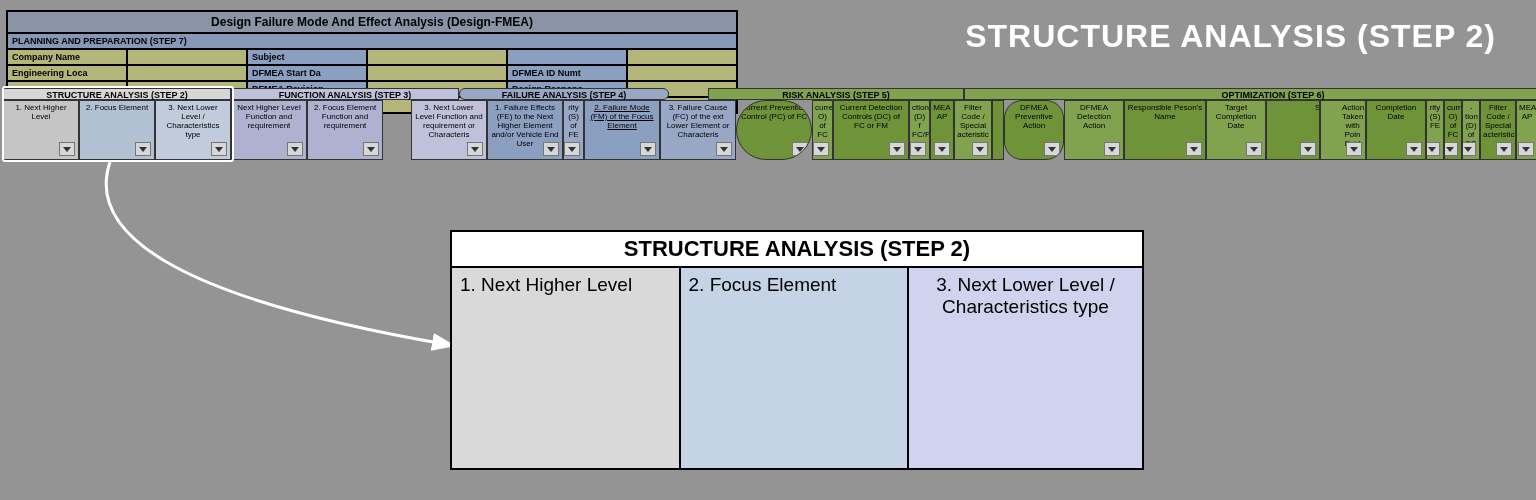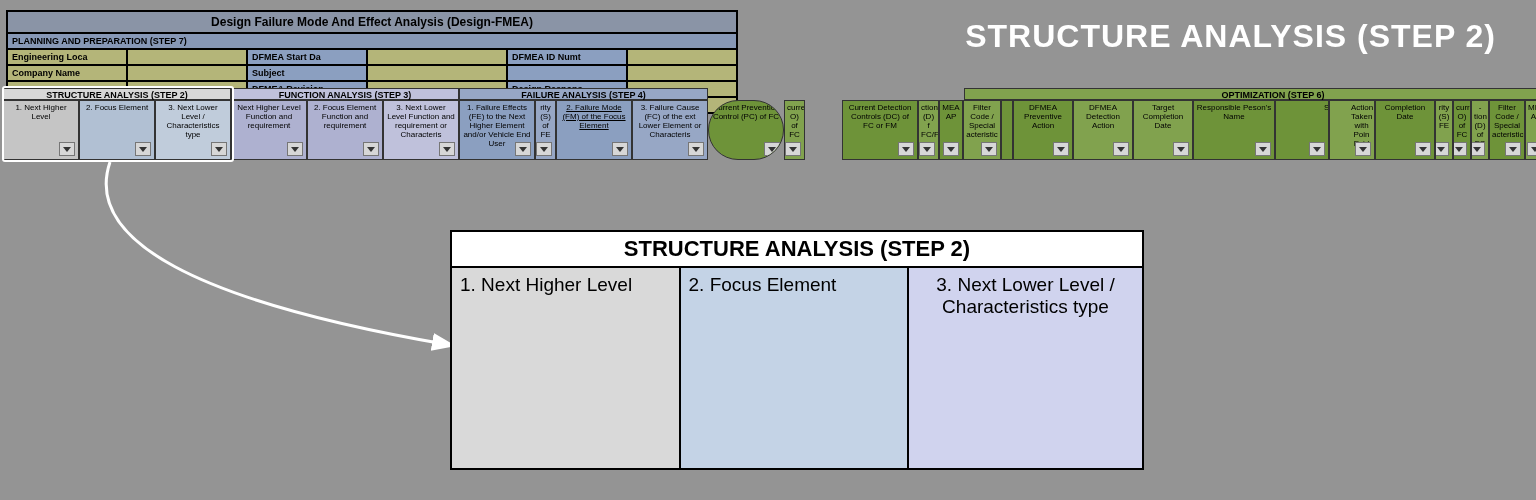--- a/index.html
+++ b/index.html
@@ -43,34 +43,34 @@
 
 <table class="top-table" cellspacing="0" cellpadding="0">
  <tbody>
       <tr class="title-row">
         <td colspan="6" style="width:668px">Design Failure Mode And Effect Analysis (Design-FMEA)</td>
       </tr>
  <tr class="step1-row">
         <td colspan="6">PLANNING AND PREPARATION (STEP 7)</td>
       </tr>
  <tr class="meta-row">
+   <td class="label-olive" style="width:110px">Company Name</td>
+   <td class="label-olive" style="width:110px"></td>
+   <td class="label-blue" style="width:110px">Subject</td>
+   <td class="label-olive" style="width:130px"></td>
+   <td class="label-blue" style="width:110px"></td>
+   <td class="label-olive" style="width:100px"></td>
+ </tr>
+ <tr class="meta-row">
    <td class="label-olive">Engineering Loca</td>
    <td class="label-olive"></td>
    <td class="label-blue">DFMEA Start Da</td>
    <td class="label-olive"></td>
    <td class="label-blue">DFMEA ID Numt</td>
    <td class="label-olive"></td>
- </tr>
- <tr class="meta-row">
-   <td class="label-olive" style="width:110px">Company Name</td>
-   <td class="label-olive" style="width:110px"></td>
-   <td class="label-blue" style="width:110px">Subject</td>
-   <td class="label-olive" style="width:130px"></td>
-   <td class="label-blue" style="width:110px"></td>
-   <td class="label-olive" style="width:100px"></td>
  </tr>
  <tr class="meta-row">
    <td class="label-olive">Customer Name</td>
    <td class="label-olive"></td>
    <td class="label-blue">DFMEA Revision</td>
    <td class="label-olive"></td>
    <td class="label-blue">Design Respons</td>
    <td class="label-olive"></td>
  </tr>
  <tr class="meta-row">
@@ -80,43 +80,44 @@
    <td class="label-olive"></td>
    <td class="label-blue">Confidentially Le</td>
    <td class="label-olive"></td>
  </tr>
 </tbody>
   </table>
 
 <div class="strip" id="strip">
     <div class="sect-head" style="left: 0px; width: 228px; background: rgb(215, 215, 215);">STRUCTURE ANALYSIS (STEP 2)</div>
     <div class="sect-head" style="left: 228px; width: 228px; background: rgb(191, 193, 219);">FUNCTION ANALYSIS (STEP 3)</div>
-    <div class="sect-head" style="left: 456px; width: 249px; background: rgb(151, 167, 197);">FAILURE ANALYSIS (STEP 4)</div>
+    <div class="sect-head" style="left: 456px; width: 210px; background: rgb(151, 167, 197); border-radius: 6px;">FAILURE ANALYSIS (STEP 4)</div>
+    <div class="sect-head" style="left: 705px; width: 256px; background: rgb(129, 162, 78);">RISK ANALYSIS (STEP 5)</div>
     <div class="sect-head" style="left: 961px; width: 618px; background: rgb(129, 162, 78);">OPTIMIZATION (STEP 6)</div>
     <div class="col c-gray1" style="width: 76px; flex: 0 0 76px;">1. Next Higher Level<div class="dd"></div></div>
     <div class="col c-blue1" style="width: 76px; flex: 0 0 76px;">2. Focus Element<div class="dd"></div></div>
     <div class="col c-blue2" style="width: 76px; flex: 0 0 76px;">3. Next Lower Level / Characteristics type<div class="dd"></div></div>
     <div class="col c-purp1" style="width: 76px; flex: 0 0 76px;">Next Higher Level Function and requirement<div class="dd"></div></div>
     <div class="col c-purp1" style="width: 76px; flex: 0 0 76px;">2. Focus Element Function and requirement<div class="dd"></div></div>
-    <div class="col c-purp2" style="width: 76px; flex: 0 0 76px;">3. Next Lower Level Function and requirement or Characteris<div class="dd"></div></div>
+    <div class="col c-purp2" style="width: 76px; flex: 0 0 76px; margin-left: 28px;">3. Next Lower Level Function and requirement or Characteris<div class="dd"></div></div>
     <div class="col c-slate1" style="width: 76px; flex: 0 0 76px;">1. Failure Effects (FE) to the Next Higher Element and/or Vehicle End User<div class="dd"></div></div>
     <div class="col c-slate2" style="width: 21px; flex: 0 0 21px;">rity (S) of FE<div class="dd"></div></div>
     <div class="col c-slate1" style="width: 76px; flex: 0 0 76px; text-decoration: underline;">2. Failure Mode (FM) of the Focus Element<div class="dd"></div></div>
     <div class="col c-slate2" style="width: 76px; flex: 0 0 76px;">3. Failure Cause (FC) of the ext Lower Element or Characteris<div class="dd"></div></div>
     <div class="col c-green1" style="width: 76px; flex: 0 0 76px; border-radius: 30px;">Current Prevention Control (PC) of FC<div class="dd"></div></div>
     <div class="col c-green2" style="width: 21px; flex: 0 0 21px;">currence O) of FC<div class="dd"></div></div>
-    <div class="col c-green1" style="width: 76px; flex: 0 0 76px; margin-left: 37px;">Current Detection Controls (DC) of FC or FM<div class="dd"></div></div>
+    <div class="col c-green1" style="width: 76px; flex: 0 0 76px;">Current Detection Controls (DC) of FC or FM<div class="dd"></div></div>
     <div class="col c-green2" style="width: 21px; flex: 0 0 21px;">ction (D) f FC/FM<div class="dd"></div></div>
     <div class="col c-green1" style="width: 24px; flex: 0 0 24px;">MEA AP<div class="dd"></div></div>
     <div class="col c-green2" style="width: 38px; flex: 0 0 38px;">Filter Code / Special acteristic<div class="dd"></div></div>
     <div class="col c-green1" style="width: 12px; flex: 0 0 12px;"></div>
-    <div class="col c-green1" style="width: 60px; flex: 0 0 60px;">DFMEA Preventive Action<div class="dd"></div></div>
+    <div class="col c-green1" style="width: 60px; flex: 0 0 60px; border-radius: 18px;">DFMEA Preventive Action<div class="dd"></div></div>
     <div class="col c-green2" style="width: 60px; flex: 0 0 60px;">DFMEA Detection Action<div class="dd"></div></div>
+    <div class="col c-green1" style="width: 82px; flex: 0 0 82px;">Responsible Peson's Name<div class="dd"></div></div>
     <div class="col c-green2" style="width: 60px; flex: 0 0 60px;">Target Completion Date<div class="dd"></div></div>
-    <div class="col c-green1" style="width: 82px; flex: 0 0 82px;">Responsible Peson's Name<div class="dd"></div></div>
     <div class="col c-green1" style="width: 54px; flex: 0 0 54px; padding-left: 48px;">Status<div class="dd"></div></div>
     <div class="col c-green2" style="width: 46px; flex: 0 0 46px; padding-left: 21px;">Action Taken with Poin Evid<div class="dd"></div></div>
     <div class="col c-green1" style="width: 60px; flex: 0 0 60px;">Completion Date<div class="dd"></div></div>
     <div class="col c-green2" style="width: 18px; flex: 0 0 18px;">rity (S) FE<div class="dd"></div></div>
     <div class="col c-green1" style="width: 18px; flex: 0 0 18px;">currence O) of FC<div class="dd"></div></div>
     <div class="col c-green2" style="width: 18px; flex: 0 0 18px;">-tion (D) of FC<div class="dd"></div></div>
     <div class="col c-green1" style="width: 36px; flex: 0 0 36px;">Filter Code / Special acteristic<div class="dd"></div></div>
     <div class="col c-green2" style="width: 22px; flex: 0 0 22px;">MEA AP<div class="dd"></div></div>
     <div class="col c-green1" style="width: 12px; flex: 0 0 12px;"></div>
     <div class="col c-green1" style="width: 60px; flex: 0 0 60px;">Remarks</div>

